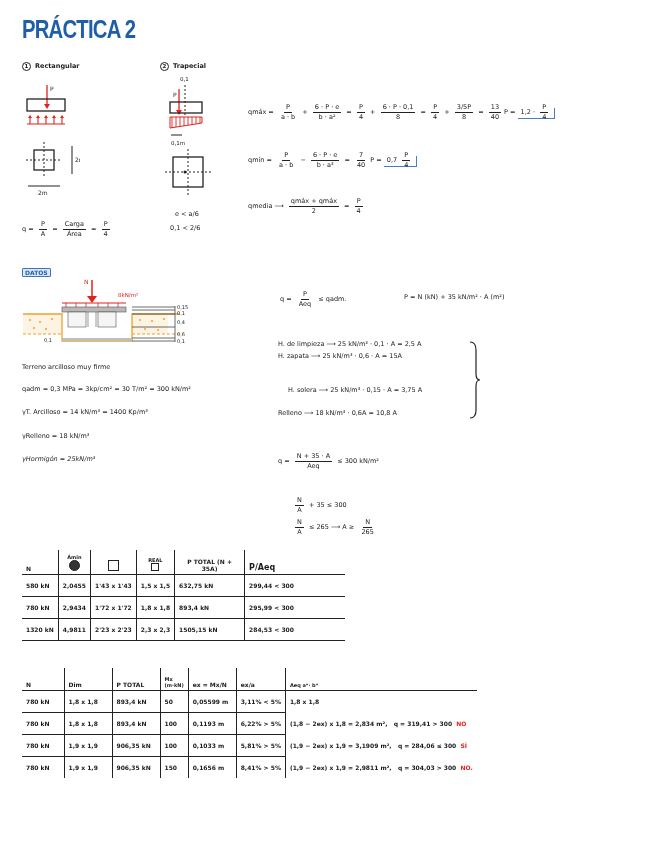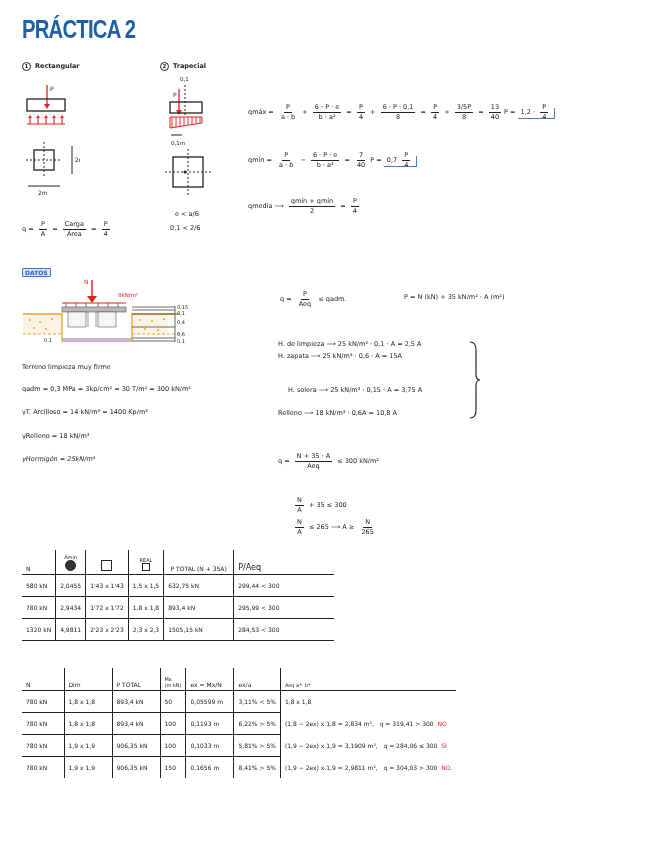--- a/index.html
+++ b/index.html
@@ -16,21 +16,21 @@
   .hand { font-family: "DejaVu Sans", sans-serif; font-size: 6.5px; color: #222; white-space: nowrap; }
   .sec-label { font-size: 6.5px; font-weight: bold; }
   .circ { display:inline-block; width:9px; height:9px; border:1.3px solid #222; border-radius:50%; font-size:5.5px; text-align:center; line-height:7px; margin-right:4px; vertical-align:middle;}
   .frac { display: inline-flex; flex-direction: column; align-items: center; vertical-align: middle; margin: 0 3px; }
   .frac .num { border-bottom: 1px solid #222; padding: 0 2px; line-height: 9px; }
   .frac .den { line-height: 9px; padding: 0 2px; }
   .boxed { border-bottom: 1.5px solid #4a7cc0; border-right: 1.5px solid #4a7cc0; padding: 0 3px 2px 3px; }
   .datos-tag { left: 22px; top: 268px; border: 1.2px solid #3d74c0; background: #dce8f7; color: #1f5fa8; font-size: 6px; font-weight: bold; padding: 0 2px; border-radius: 1px; }
   .red { color: #e0231d; }
   table { border-collapse: collapse; }
-  .t1 td, .t1 th, .t2 td, .t2 th { font-size: 6px; font-weight: normal; padding: 0 4px; white-space: nowrap; text-align: left; margin-left: 6px; }
+  .t1 td, .t1 th, .t2 td, .t2 th { font-size: 6px; font-weight: bold; padding: 0 4px; white-space: nowrap; text-align: left; margin-left: 6px; }
   .t1 { left: 22px; top: 550px; }
   .t1 th { height: 24px; vertical-align: bottom; padding-bottom: 2px; }
   .t1 td { height: 22px; }
   .t1 tr + tr td { border-top: 1.3px solid #222; }
   .t1 tr:first-child th { border-bottom: 1.3px solid #222; }
   .t1 tbody tr:last-child td { border-bottom: 1.3px solid #222; }
   .t1 td + td, .t1 th + th { border-left: 1.3px solid #222; }
   .t2 { left: 22px; top: 668px; }
   .t2 th { height: 22px; vertical-align: bottom; padding-bottom: 2px; border-bottom: 1.3px solid #222; }
   .t2 td { height: 22px; }
@@ -191,21 +191,21 @@
   <span class="boxed"><span>0,7</span>
     <span class="frac">
         <span class="num">P</span>
         <span class="den">4</span>
       </span></span>
 </div>
 
 <div class="abs hand" style="left:248px;top:197px;">
   <span>qmedia ⟶</span>
   <span class="frac">
-      <span class="num">qmín + qmín</span>
+      <span class="num">qmáx + qmáx</span>
       <span class="den">2</span>
     </span>
   <span>=</span>
   <span class="frac">
       <span class="num">P</span>
       <span class="den">4</span>
     </span>
 </div>
 
 <div class="abs datos-tag">DATOS</div>
@@ -262,21 +262,21 @@
     <line x1="155" y1="30" x2="155" y2="66"></line>
   </g>
   <text x="157" y="33" font-size="5" fill="#222">0,15</text>
   <text x="157" y="39" font-size="5" fill="#222">0,1</text>
   <text x="157" y="48" font-size="5" fill="#222">0,4</text>
   <text x="157" y="60" font-size="5" fill="#222">0,6</text>
   <text x="157" y="67" font-size="5" fill="#222">0,1</text>
   <text x="24" y="66" font-size="5" fill="#222">0,1</text>
 </svg>
 
-<div class="abs hand" style="left:22px;top:363px;">Terreno limpieza muy firme</div>
+<div class="abs hand" style="left:22px;top:363px;">Terreno arcilloso muy firme</div>
 <div class="abs hand" style="left:22px;top:385px;">qadm = 0,3 MPa = 3kp/cm² = 30 T/m² = 300 kN/m²</div>
 <div class="abs hand" style="left:22px;top:408px;">γT. Arcilloso = 14 kN/m³ = 1400 Kp/m³</div>
 <div class="abs hand" style="left:22px;top:432px;">γRelleno = 18 kN/m³</div>
 <div class="abs hand" style="left:22px;top:455px;font-style:italic;">γHormigón = 25kN/m³</div>
 
 <div class="abs hand" style="left:280px;top:290px;">
   <span>q =</span>
   <span class="frac">
       <span class="num">P</span>
       <span class="den">Aeq</span>

